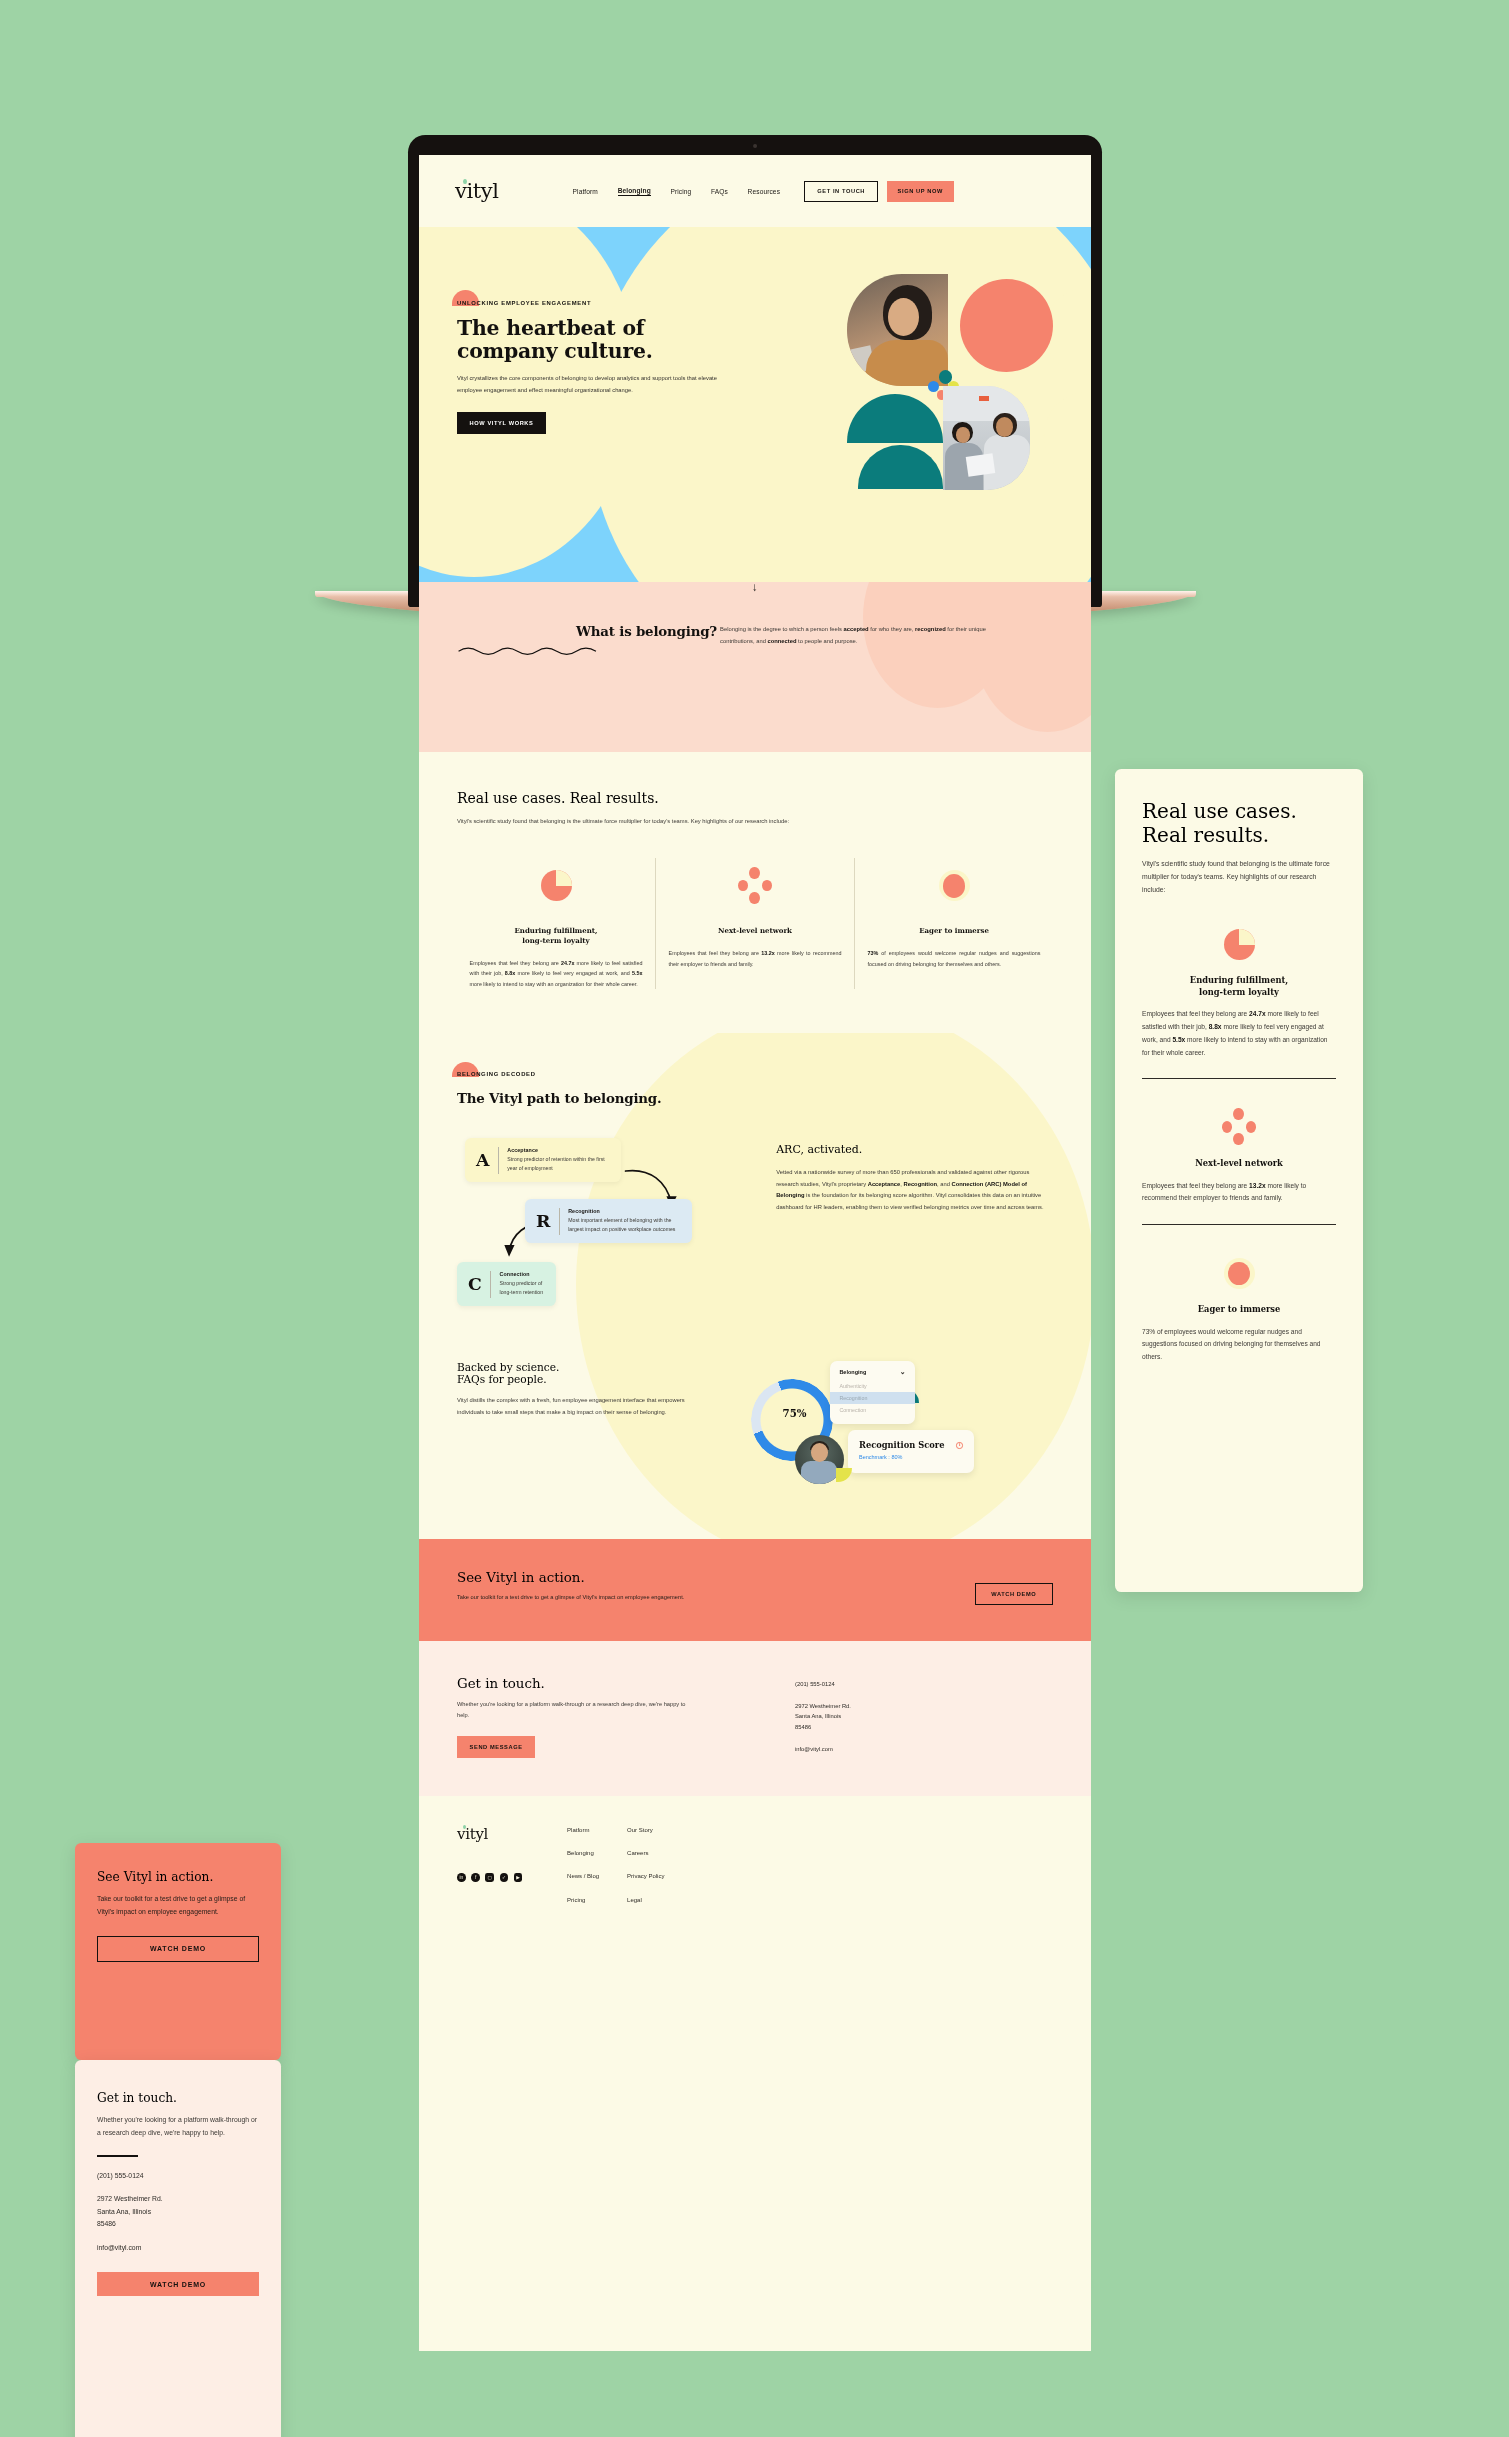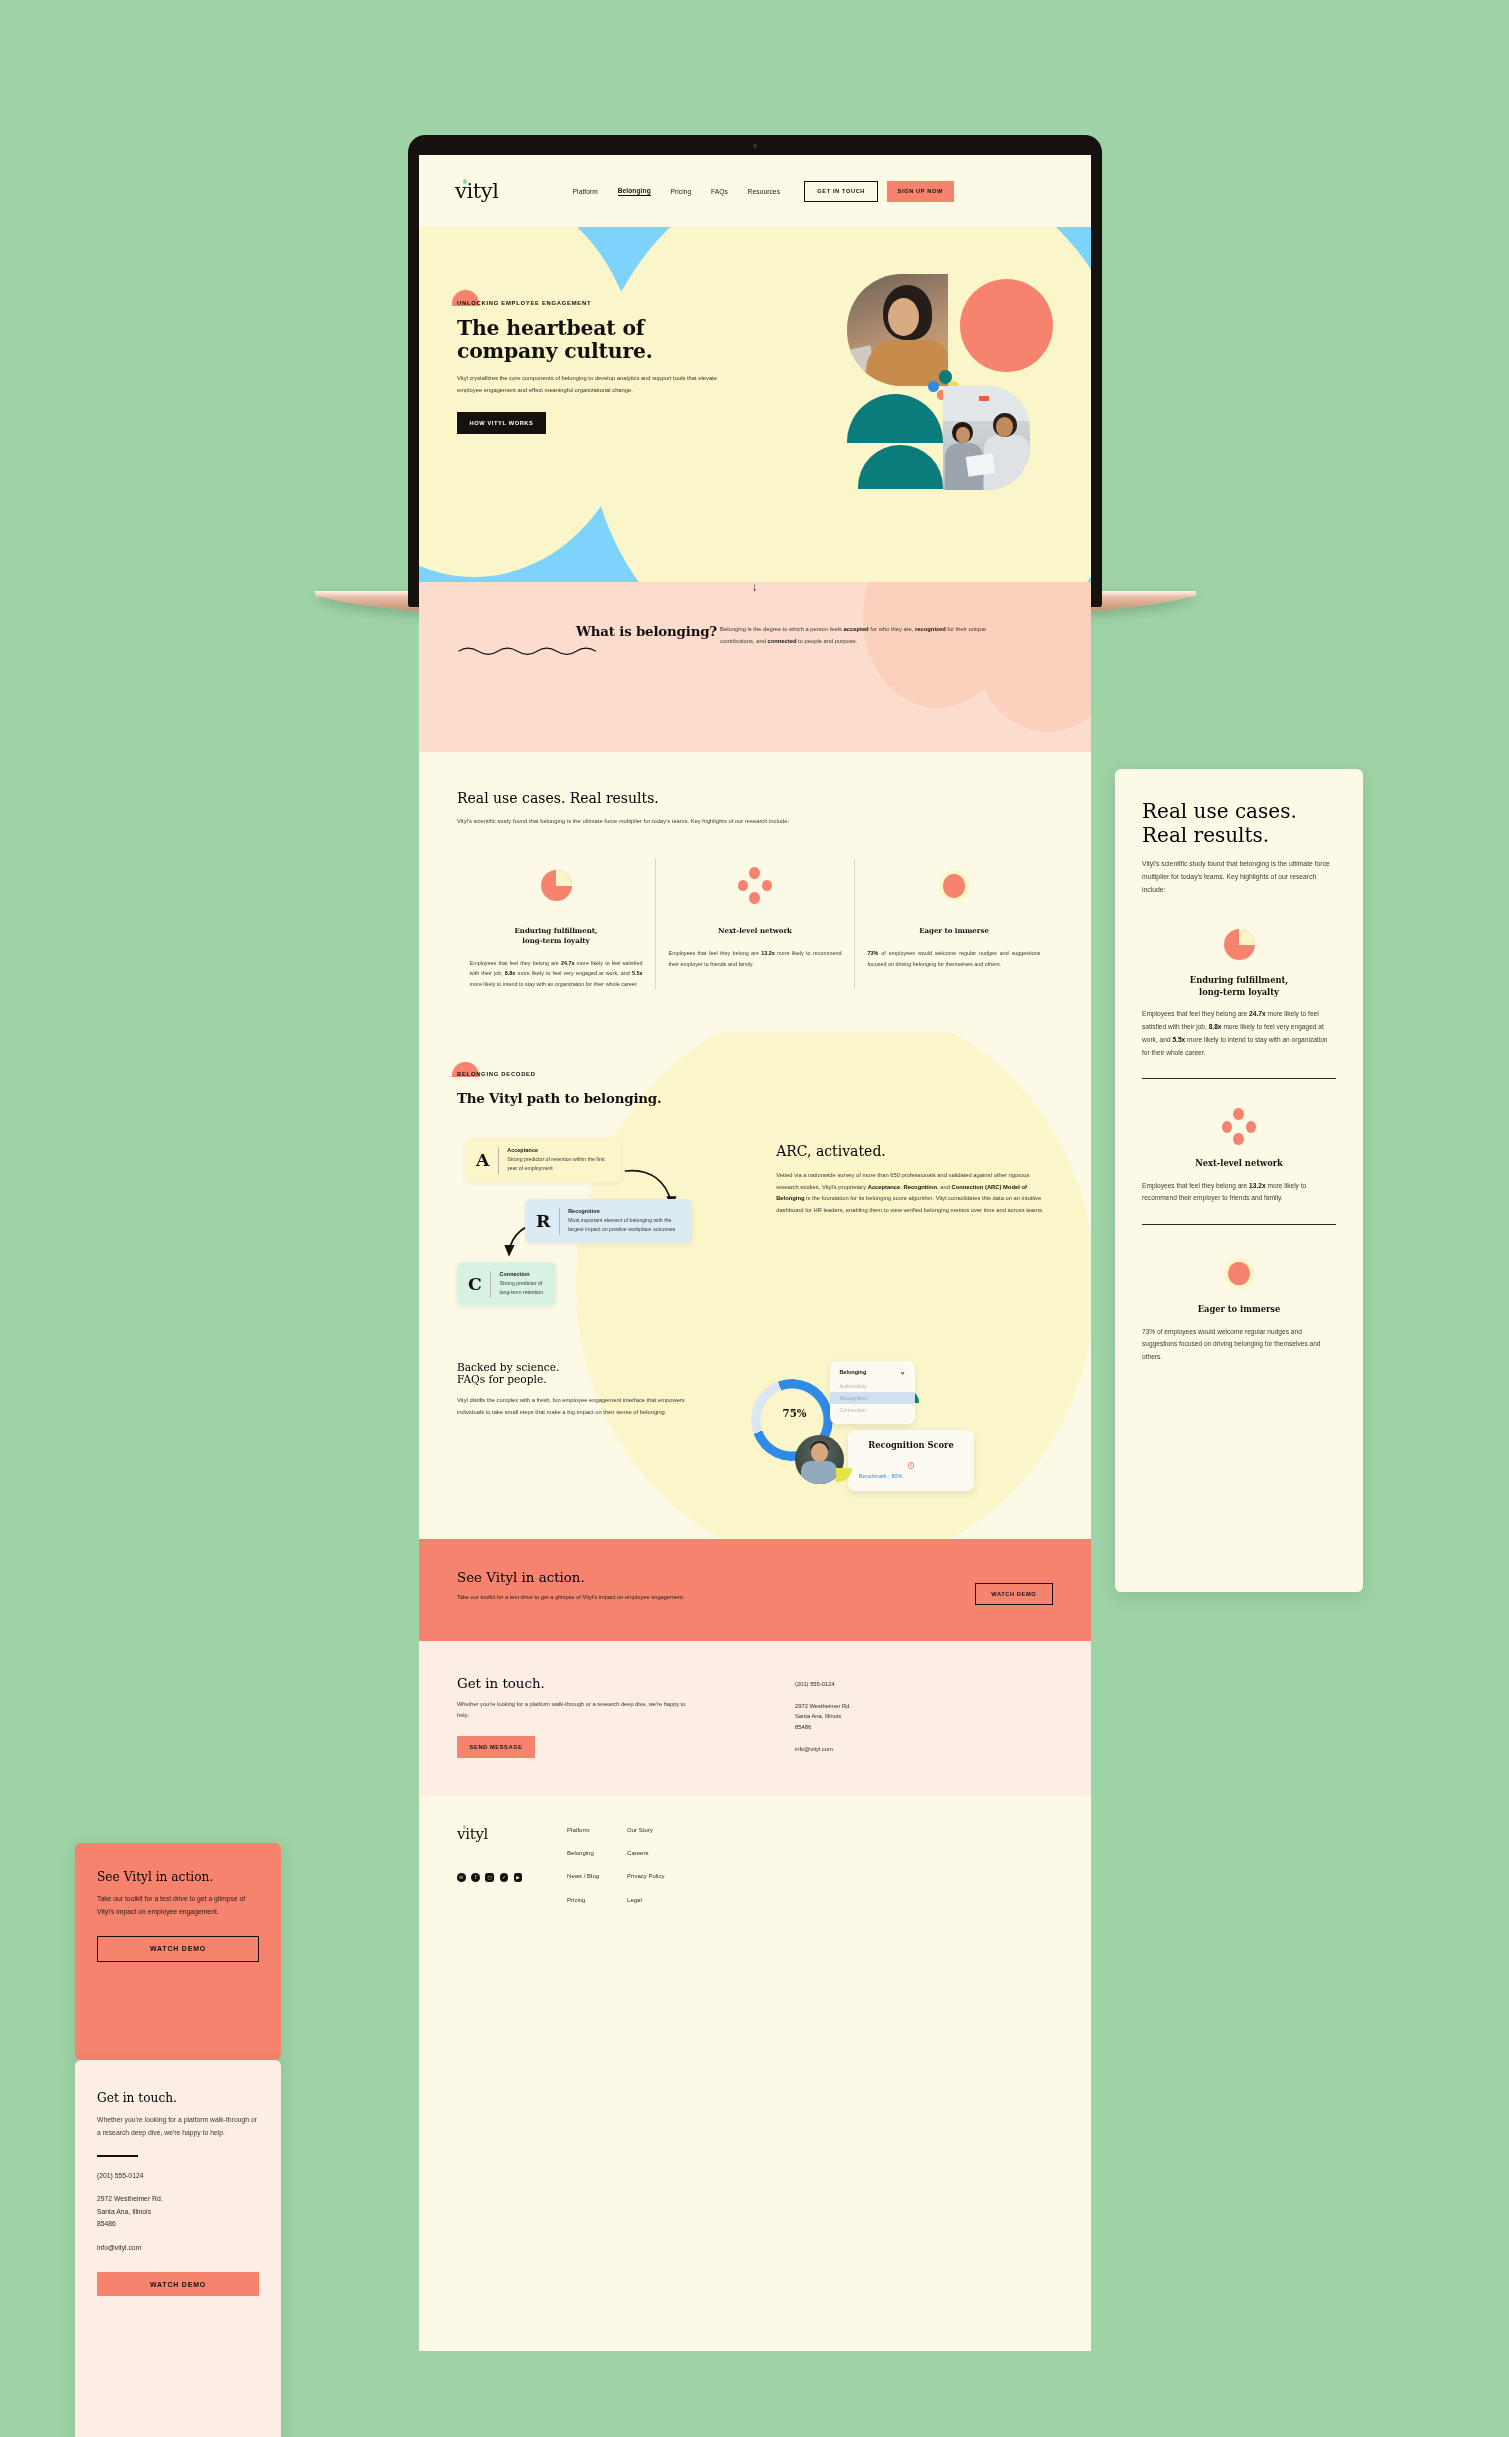--- a/index.html
+++ b/index.html
@@ -168,21 +168,21 @@
   .arc-letter { font-size:17.3px; font-weight:700; color:#13110f; width:17.3px; text-align:center; }
   .arc-divider { width:0.8px; align-self:stretch; background:#b9b6a8; }
   .arc-name { font-size:5.3px; font-weight:700; color:#13110f; letter-spacing:0.1px;}
   .arc-desc { margin-top:2.4px; font-size:5.2px; line-height:1.75; color:#3c3935;}
   #arc-card-a { left:7.9px; top:0; width:156px; background:#fbf6c9;}
   #arc-card-r { left:68px; top:61px; width:167px; background:#dceaf3;}
   #arc-card-c { left:0px; top:124px; width:99px; background:#d7f2e2;}
   #arc-arrows { position:absolute; left:0; top:0; width:315px; height:181px; pointer-events:none;}
 
   #arc-text { margin-left: 11px; width: 283px; padding-top: 4.7px;}
-  #arc-text-title { font-size:14px; }
+  #arc-text-title { font-size:11px; }
   #arc-text-body { margin-top:11px; font-size:5.8px; line-height:2.0; color:#3b3834;}
 
   
   #science-row { position:relative; z-index:2; margin-top: 42px; display:flex; }
   #science-left { width: 267px;}
   #science-title { font-size:10.6px; }
   #science-body { margin-top:10.2px; font-size:5.8px; line-height:2.0; color:#3b3834; width:236px;}
   #science-widget { position:relative; width: 260px; height: 142px; margin-left:19px;}
   #gauge { position:absolute; left:7.9px; top:17.3px; width:82px; height:82px; border-radius:50%;
       background: conic-gradient(#2f8ae8 0deg 270deg, #dbe6f2 270deg 360deg);
@@ -194,21 +194,21 @@
   #dropdown-card { position:absolute; left:87px; top:0; width:85px; background:#fdfbf1;
       border-radius:7px; box-shadow:0 2.4px 7.9px rgba(0,0,0,.09); padding:7px 0 7.9px 0;}
   #dropdown-head { display:flex; align-items:center; justify-content:space-between; padding:0 9.4px 4.7px 9.4px;}
   #dropdown-head span { font-size:5.5px; font-weight:700; color:#13110f;}
   .dd-opt { font-size:5.3px; color:#b9b3ab; padding:3.1px 9.4px; cursor:pointer;}
   .dd-opt.sel { background:#cfe0ef; color:#9aa8b2;}
   #teal-leaf { position:absolute; left:159px; top:28px; width:17.3px; height:14px;
       background:#0b7c7c; border-radius: 0 14px 0 14px; }
   #score-card { position:absolute; left:105px; top:69px; width:126px; background:#fdfbf1;
       border-radius:7px; box-shadow:0 2.4px 7.9px rgba(0,0,0,.09); padding:10.2px 11px 12.6px 11px;}
-  #score-title { font-size:8.3px; font-weight:700; color:#13110f; display:flex; align-items:center; gap:12px;flex-direction:column;}
+  #score-title { font-size:8.3px; font-weight:700; color:#13110f; display:flex; align-items:center; gap:12px;}
   .info-circle { width:6.3px; height:6.3px; border-radius:50%; border:0.8px solid #f5836d; color:#f5836d;
       font-size:4.7px; line-height:4.7px; text-align:center; display:inline-block; font-weight:700;}
   #score-bench { margin-top:3.9px; font-size:5.5px; color:#2f8ae8;}
   #avatar { position:absolute; left:52px; top:74px; width:49px; height:49px; border-radius:50%;
       background: radial-gradient(circle at 50% 35%, #5b6a63, #2b332f); overflow:hidden;}
   #avatar .av-head{position:absolute;left:15.7px;top:7.9px;width:17.3px;height:19px;border-radius:50%;background:#d6a780;}
   #avatar .av-hair{position:absolute;left:15px;top:5.5px;width:19px;height:9.4px;border-radius:9.4px 9.4px 0 0;background:#2a211a;}
   #avatar .av-body{position:absolute;left:6.3px;top:26px;width:36px;height:23.6px;border-radius:9.4px 9.4px 0 0;background:#93a9bd;}
   #yellow-leaf { position:absolute; left:93px; top:107px; width:15.7px; height:14px; background:#e4e34a;
       border-radius: 0 0 14px 0;}

